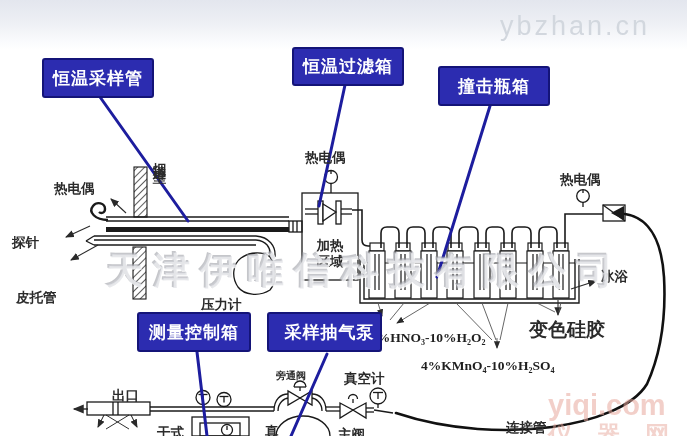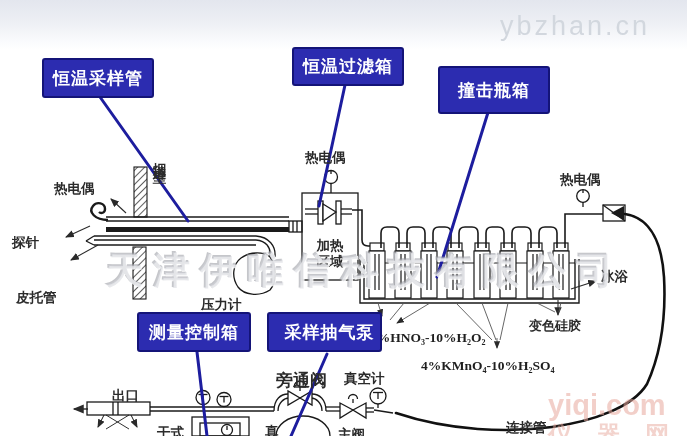--- a/index.html
+++ b/index.html
@@ -224,40 +224,40 @@
 
   <div class="wm-top" style="left:500px;top:11px;">ybzhan.cn</div>
   <div class="wm-center" style="left:106px;top:246px;">天津伊唯信科技有限公司</div>
   <div class="wm-br" style="left:548px;top:372px;">
     <span class="l1">yiqi.com</span>
     <span class="l2">仪 器 网</span>
   </div>
 
   <div class="callout" style="left:42px;top:58px;width:112px;height:40px;">恒温采样管</div>
   <div class="callout" style="left:292px;top:47px;width:112px;height:39px;">恒温过滤箱</div>
-  <div class="callout" style="left:438px;top:66px;width:112px;height:48px;">撞击瓶箱</div>
+  <div class="callout" style="left:438px;top:66px;width:112px;height:40px;">撞击瓶箱</div>
   <div class="callout" style="left:137px;top:312px;width:114px;height:40px;text-align:center;">测量控制箱</div>
   <div class="callout" style="left:267px;top:312px;width:115px;height:40px;padding-left:10px;">采样抽气泵</div>
 
   <div class="lbl" style="left:54px;top:180px;">热电偶</div>
   <div class="lbl vert" style="left:150px;top:151px;height:66px;">烟道壁</div>
   <div class="lbl" style="left:12px;top:234px;">探针</div>
   <div class="lbl" style="left:16px;top:289px;">皮托管</div>
   <div class="lbl" style="left:201px;top:296px;">压力计</div>
   <div class="lbl" style="left:305px;top:149px;">热电偶</div>
   <div class="lbl hz" style="left:308px;top:238px;width:44px;">
     <span>加热</span>
     <span>区域</span>
   </div>
   <div class="lbl" style="left:560px;top:171px;">热电偶</div>
   <div class="lbl" style="left:601px;top:268px;text-align:right;">冰浴</div>
-  <div class="lbl" style="left:529px;top:317px;font-size:13px;font-family:Liberation Serif, serif;">变色硅胶</div>
+  <div class="lbl" style="left:529px;top:317px;font-size:19px;font-family:Liberation Serif, serif;">变色硅胶</div>
   <div class="lbl formula" style="left:370px;top:330px;z-index:2;">4%HNO₃-10%H₂O₂</div>
   <div class="lbl formula" style="left:421px;top:358px;">4%KMnO₄-10%H₂SO₄</div>
   <div class="lbl" style="left:83px;top:387px;margin-left:29px;">出口</div>
-  <div class="lbl" style="left:276px;top:369px;font-size:17px;">旁通阀</div>
+  <div class="lbl" style="left:276px;top:369px;font-size:10px;">旁通阀</div>
   <div class="lbl" style="left:344px;top:370px;">真空计</div>
   <div class="lbl" style="left:157px;top:424px;">干式</div>
   <div class="lbl" style="left:265px;top:423px;">真</div>
   <div class="lbl" style="left:338px;top:426px;">主阀</div>
   <div class="lbl" style="left:506px;top:419px;">连接管</div>
 
 </div>
 
 </body></html>

